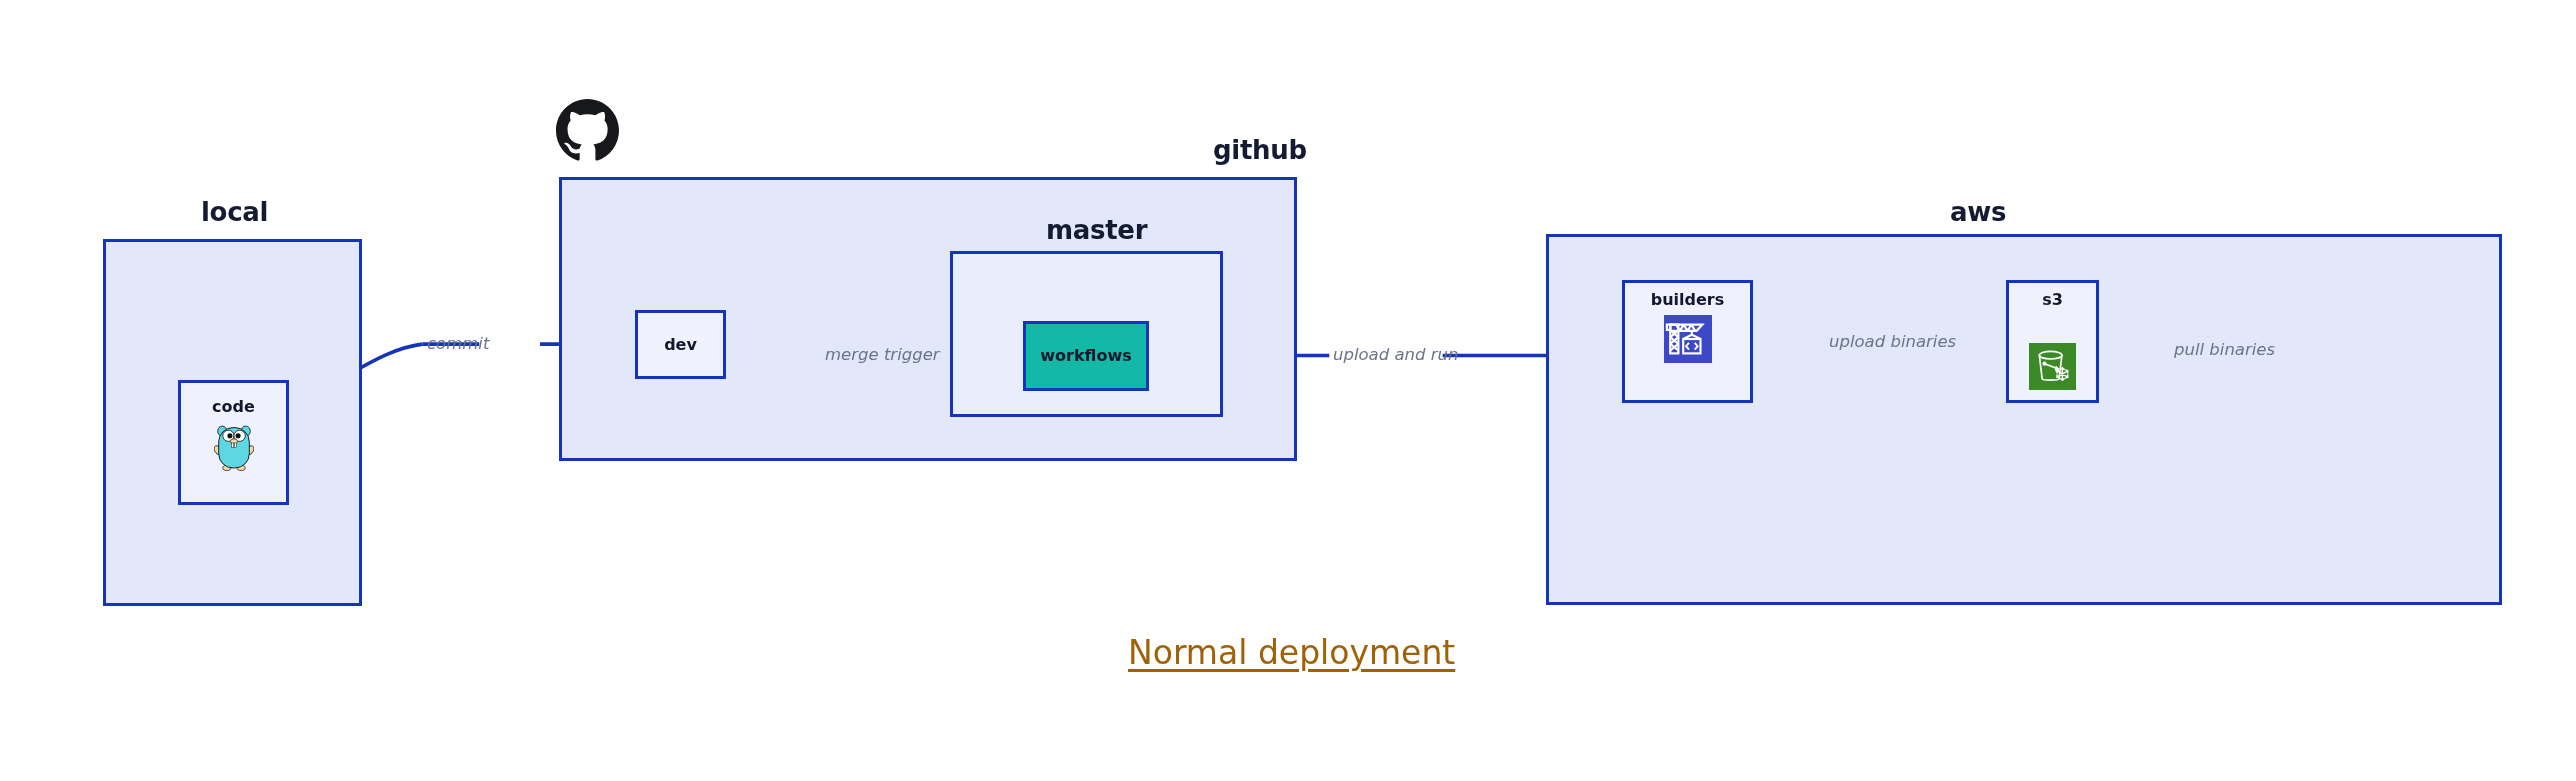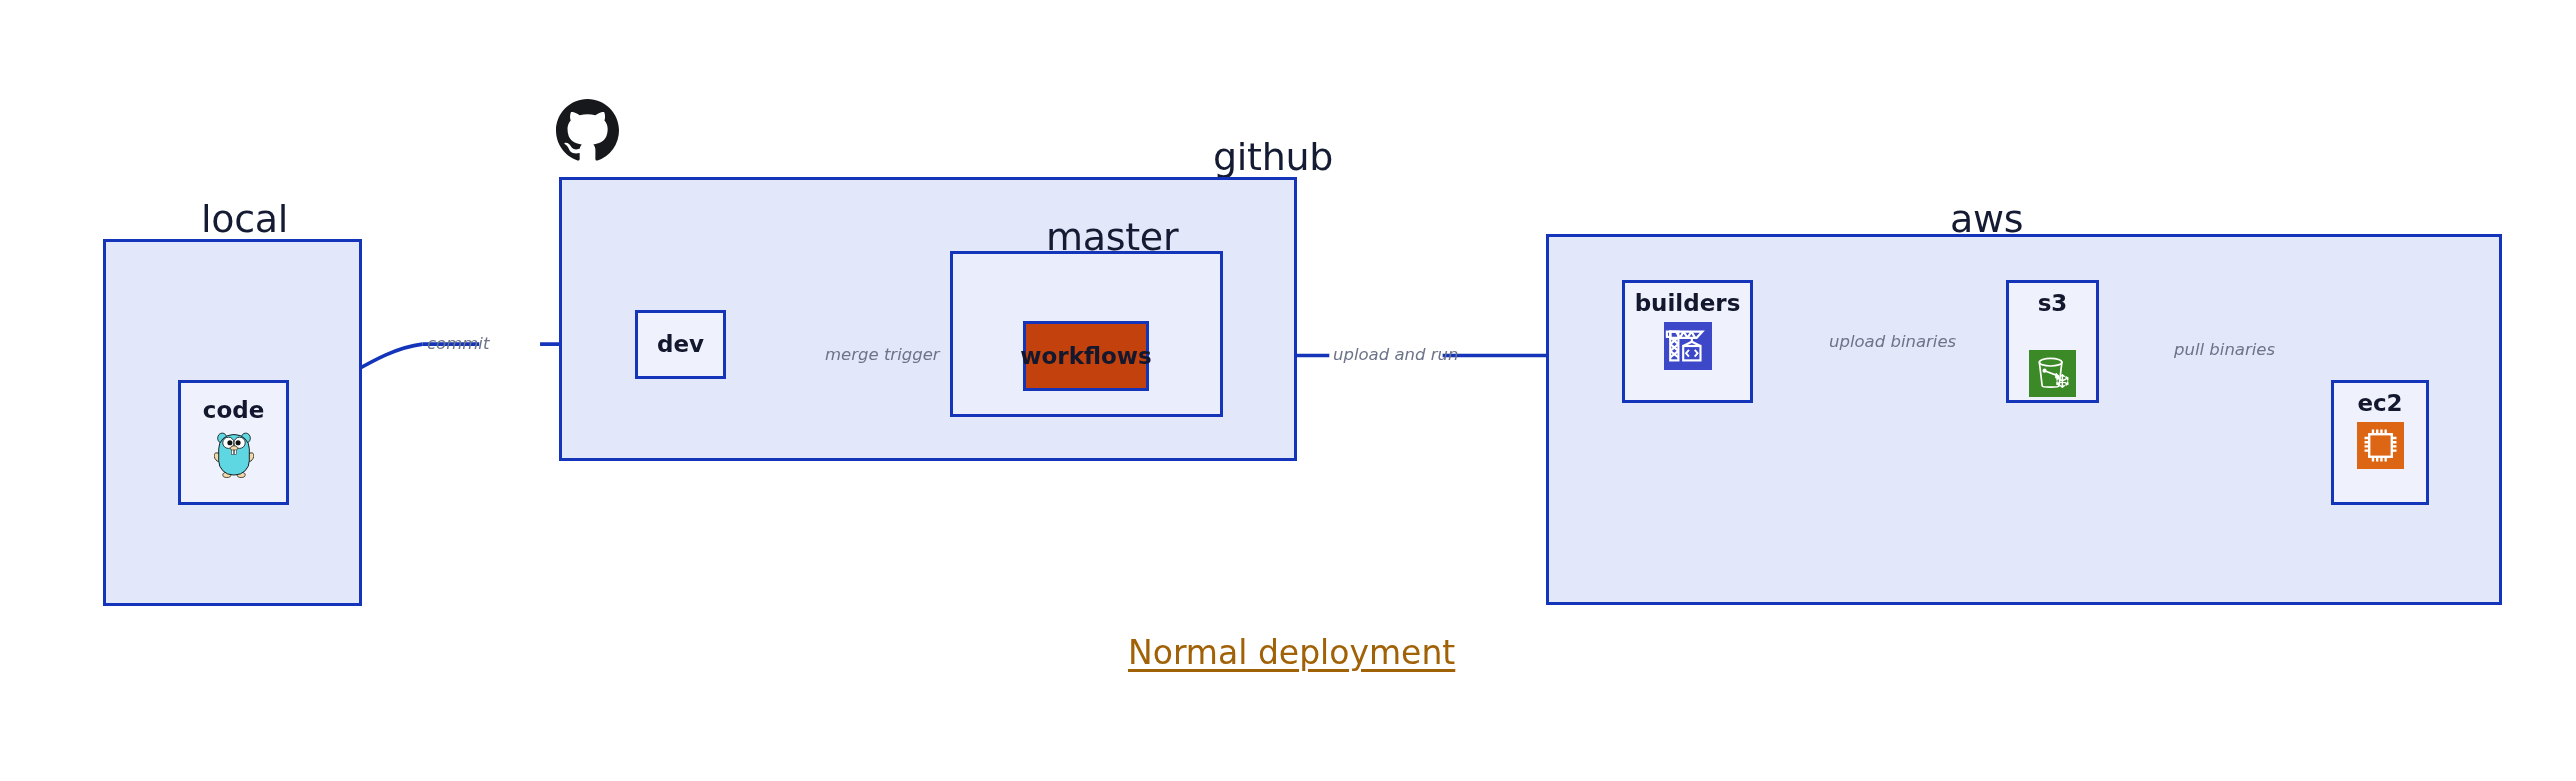--- a/index.html
+++ b/index.html
@@ -19,22 +19,22 @@
   }
   
   .group-box {
     position: absolute;
     border: 3.6px solid #1434ba;
     background: #e2e7fa;
     box-sizing: border-box;
   }
   .group-label {
     position: absolute;
-    font-size: 38px;
-    font-weight: 400;
+    font-size: 26px;
+    font-weight: 700;
     color: #151b33;
     letter-spacing: -0.3px;
     white-space: nowrap;
     font-family: "DejaVu Sans", "Liberation Sans", sans-serif;
   }
   
   .subgroup-box {
     position: absolute;
     border: 3.1px solid #1434ba;
     background: #e9edfc;
@@ -44,21 +44,21 @@
   .node-box {
     position: absolute;
     border: 3.1px solid #1434ba;
     background: #eff2fd;
     box-sizing: border-box;
     display: flex;
     flex-direction: column;
     align-items: center;
   }
   .node-label {
-    font-size: 23px;
+    font-size: 16px;
     font-weight: bold;
     color: #13182e;
     white-space: nowrap;
     font-family: "DejaVu Sans", "Liberation Sans", sans-serif;
     line-height: 1;
   }
   .node-icon {
     display: flex;
     align-items: center;
     justify-content: center;
@@ -187,21 +187,21 @@
 
   <div class="node-box" style="left:635px; top:310px; width:91px; height:69px; justify-content:center;">
     <div class="node-label">dev</div>
   </div>
 
   <div class="group-label" style="left:1046px; top:215px;">master</div>
 
   <div class="subgroup-box" style="left:950px; top:251px; width:273px; height:166px;"></div>
 
   <div class="node-box" style="left:1023px; top:321px; width:126px; height:70px; justify-content:center;
-              background:#c2410c;">
+              background:#14b8a6;">
     <div class="node-label">workflows</div>
   </div>
 
   <div class="group-label" style="left:1950px; top:197px;">aws</div>
 
   <div class="group-box" style="left:1546px; top:234px; width:956px; height:371px;"></div>
 
   <div class="node-box" style="left:1622px; top:280px; width:131px; height:123px;">
     <div class="node-label" style="margin-top:9.3px;">builders</div>
     <div class="node-icon" style="margin-top:7.2px;">
@@ -245,39 +245,20 @@
             <path d="M0 -13 L0 13 M-11.3 -6.5 L11.3 6.5 M-11.3 6.5 L11.3 -6.5"></path>
             <path d="M-4 -10 L0 -13 L4 -10 M-4 10 L0 13 L4 10"></path>
             <path d="M-11.3 -2 L-11.3 -6.5 L-7.5 -8.5 M11.3 2 L11.3 6.5 L7.5 8.5"></path>
             <path d="M-11.3 2 L-11.3 6.5 L-7.5 8.5 M11.3 -2 L11.3 -6.5 L7.5 -8.5"></path>
           </g>
         </g>
       </svg>
     </div>
   </div>
 
-  <div class="node-box" style="left:2331px; top:380px; width:98px; height:125px;">
-    <div class="node-label" style="margin-top:9.3px;">ec2</div>
-    <div class="node-icon" style="margin-top:7.2px;">
-      <svg class="icon-tile" width="47" height="47" viewBox="0 0 100 100" xmlns="http://www.w3.org/2000/svg">
-        <rect width="100" height="100" fill="#dd6614"></rect>
-        <g stroke="#ffffff" stroke-width="5" fill="none">
-          <rect x="26" y="26" width="48" height="48"></rect>
-
-          <path d="M34 26 L34 16 M43 26 L43 16 M52 26 L52 16 M61 26 L61 16"></path>
-
-          <path d="M34 74 L34 84 M43 74 L43 84 M52 74 L52 84 M61 74 L61 84"></path>
-
-          <path d="M26 34 L16 34 M26 43 L16 43 M26 52 L16 52 M26 61 L16 61"></path>
-
-          <path d="M74 34 L84 34 M74 43 L84 43 M74 52 L84 52 M74 61 L84 61"></path>
-        </g>
-      </svg>
-    </div>
-  </div>
 
   <div class="edge-label" style="left:427px; top:336px;">commit</div>
 
   <div class="edge-label" style="left:825px; top:347px;">merge trigger</div>
 
   <div class="edge-label" style="left:1333px; top:347px;">upload and run</div>
 
   <div class="edge-label" style="left:1829px; top:334px;">upload binaries</div>
 
   <div class="edge-label" style="left:2174px; top:342px;">pull binaries</div>

